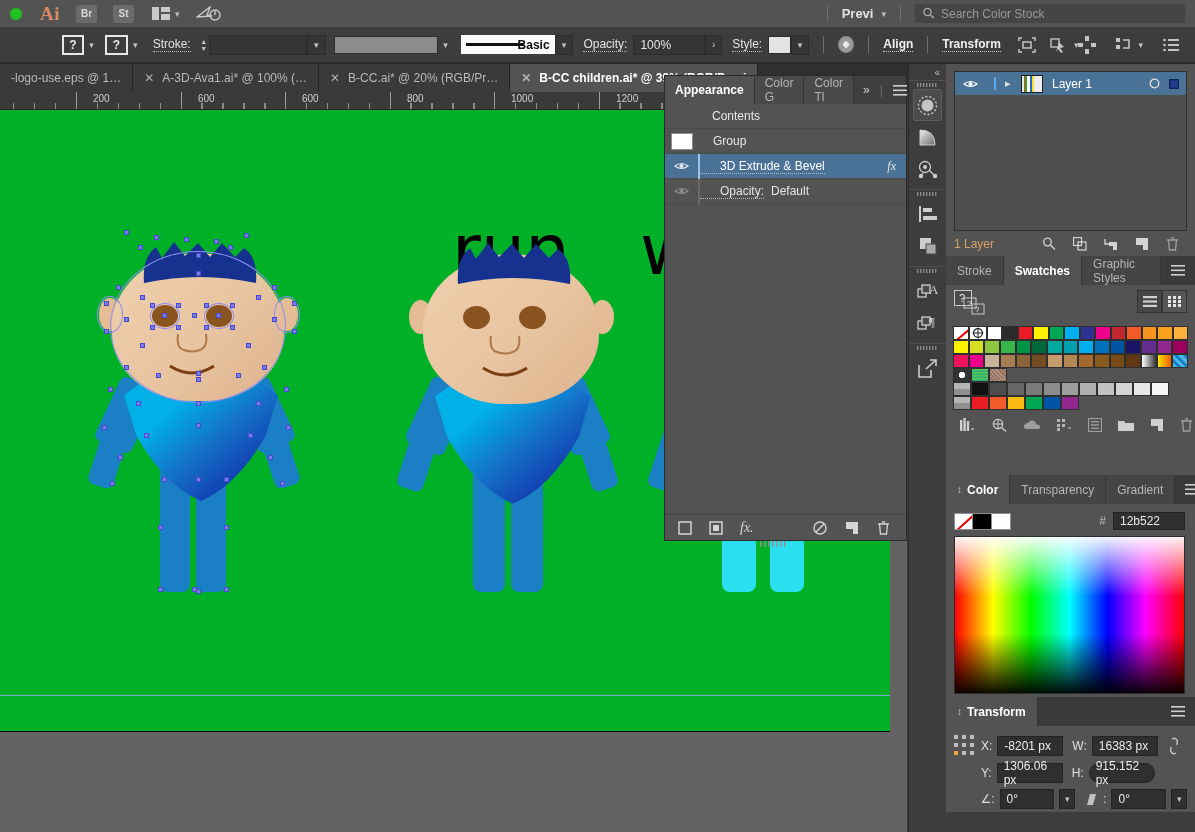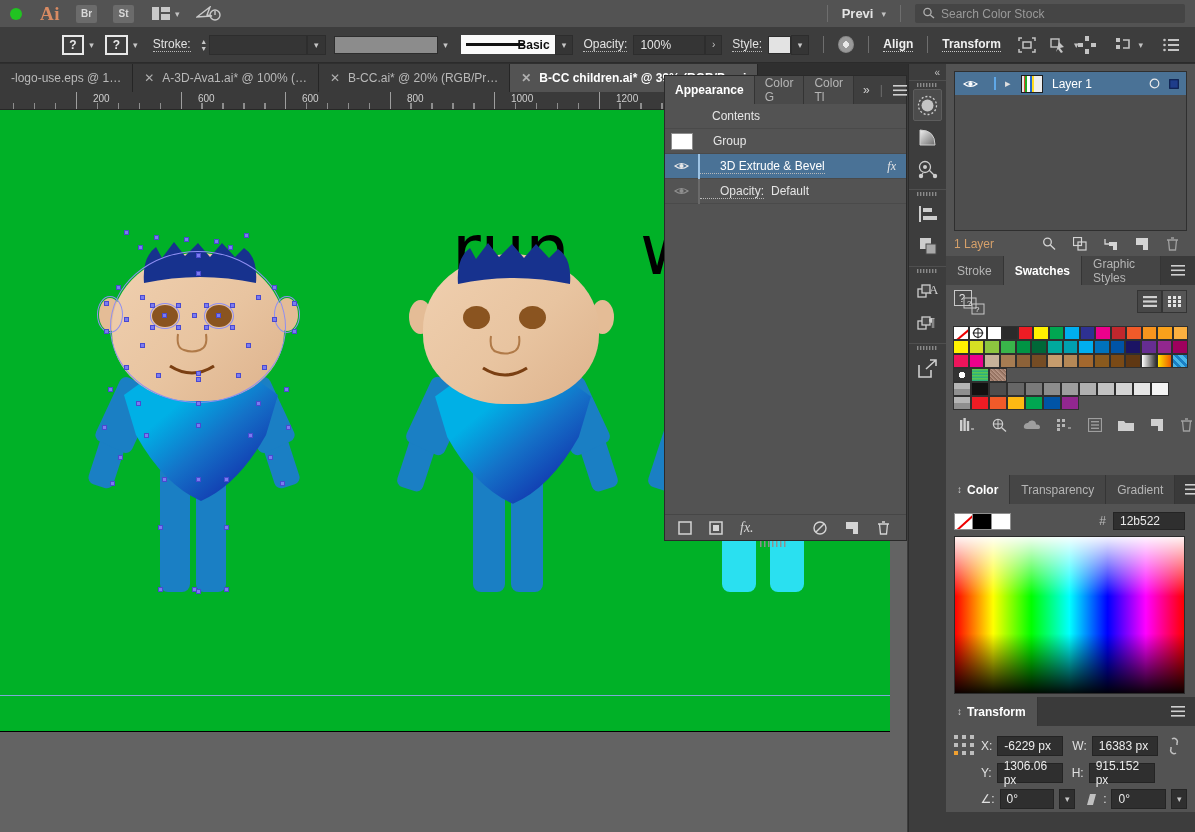--- a/index.html
+++ b/index.html
@@ -1091,35 +1091,35 @@
               <i style="left:8px;top:0;"></i>
               <i style="left:16px;top:0;"></i>
             <i style="left:0;top:8px;"></i>
               <i style="left:8px;top:8px;"></i>
               <i style="left:16px;top:8px;"></i>
             <i class="on" style="left:0;top:16px;"></i>
               <i style="left:8px;top:16px;"></i>
               <i style="left:16px;top:16px;"></i>
           </span>
           <span class="tlbl">X:</span>
-          <span class="tfield" style="width:66px;">-6229 px</span>
+          <span class="tfield" style="width:66px;">-8201 px</span>
           <span class="tlbl" style="margin-left:4px;">W:</span>
           <span class="tfield" style="width:66px;">16383 px</span>
           <span style="margin-left:4px;">
             <svg width="14" height="18" viewBox="0 0 14 18">
               <path d="M5 2 A3.3 3.3 0 0 1 10 6 L10 8" fill="none" stroke="#c0c0c0" stroke-width="1.5"></path>
               <path d="M4 10 L4 12 A3.3 3.3 0 0 0 9 16" fill="none" stroke="#c0c0c0" stroke-width="1.5"></path>
             </svg>
           </span>
         </div>
         <div style="display:flex;align-items:center;gap:5px;margin-top:6px;padding-left:27px;">
           <span class="tlbl">Y:</span>
           <span class="tfield" style="width:66px;">1306.06 px</span>
           <span class="tlbl" style="margin-left:4px;">H:</span>
-          <span class="tfield" style="width:66px;">915.152 px</span>
+          <span class="tfield" style="width:66px;border-radius:10px;">915.152 px</span>
         </div>
         <div style="display:flex;align-items:center;gap:5px;margin-top:6px;">
           <span style="width:22px;"></span>
           <span class="tlbl">∠:</span>
           <span class="tfield" style="width:56px;">0°</span>
           <span class="mini-chev" style="background:#2f2f2f;border:1px solid #242424;">▾</span>
           <span style="margin-left:4px;">
             <svg width="14" height="13" viewBox="0 0 14 13">
                 <path d="M3 12 L6 1 L12 1 L9 12 Z" fill="#c0c0c0"></path>
               </svg>

